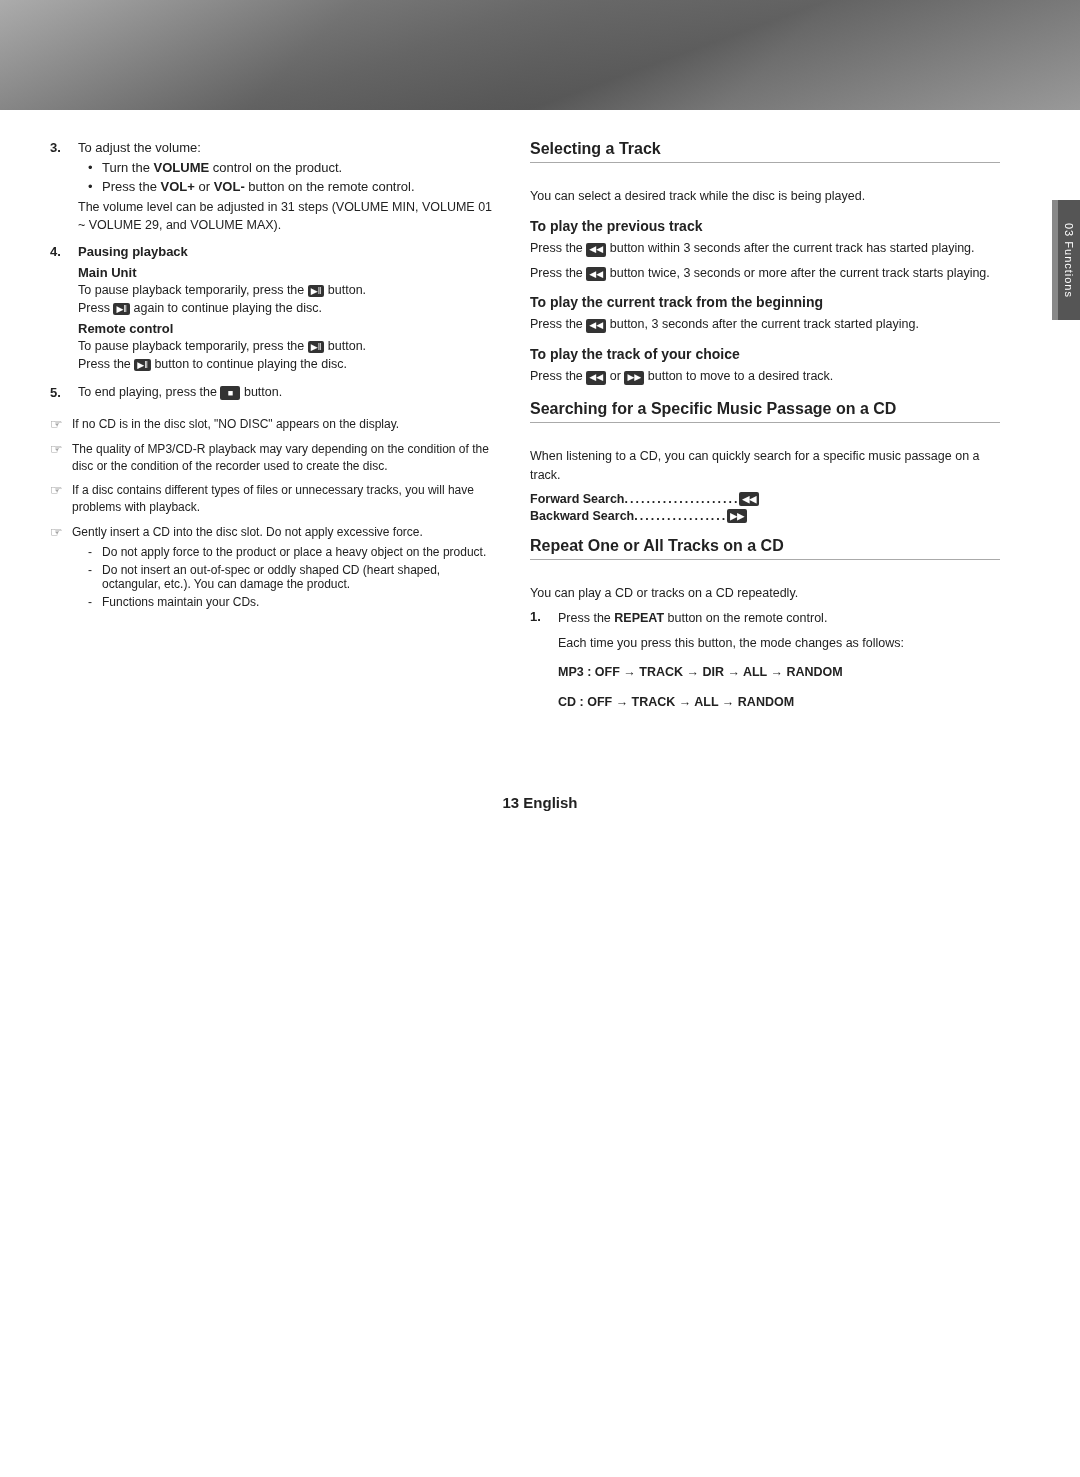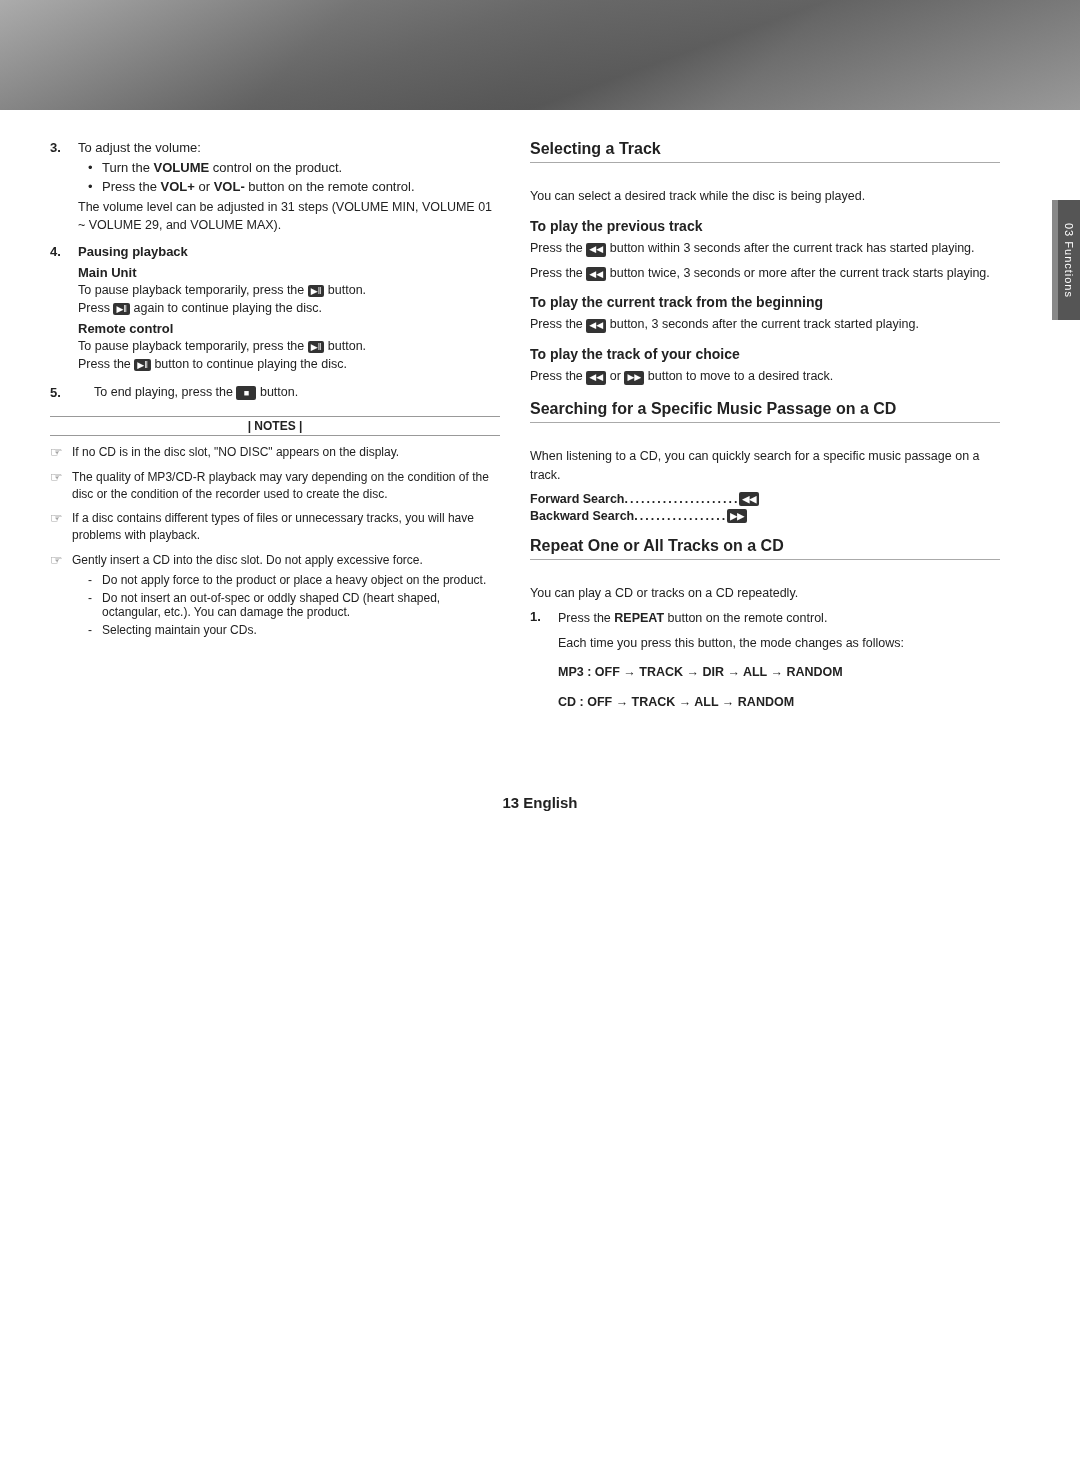--- a/index.html
+++ b/index.html
@@ -280,27 +280,26 @@
           To pause playback temporarily, press the <span class="icon-pause-play">▶‖</span> button.
         </div>
         <div class="sub-text" style="font-size:12.5px;">
           Press the <span class="icon-pause-play">▶‖</span> button to continue playing the disc.
         </div>
       </div>
     </div>
 
     <div class="numbered-item">
       <span class="num-label">5.</span>
-      <div class="item-content" style="font-size:12.5px;margin-left:16px;">
+      <div class="item-content" style="font-size:12.5px;">
         To end playing, press the <span class="icon-btn">■</span> button.
       </div>
     </div>
 
     <div class="notes-section">
-      <div class="notes-header">| NOTES |</div>
 
       <div class="note-item">
         <span class="note-icon">☞</span>
         <span class="note-text">If no CD is in the disc slot, "NO DISC" appears on the display.</span>
       </div>
 
       <div class="note-item">
         <span class="note-icon">☞</span>
         <span class="note-text">The quality of MP3/CD-R playback may vary depending on the condition of the disc or the condition of the recorder used to create the disc.</span>
       </div>
@@ -310,21 +309,21 @@
         <span class="note-text">If a disc contains different types of files or unnecessary tracks, you will have problems with playback.</span>
       </div>
 
       <div class="note-item">
         <span class="note-icon">☞</span>
         <div>
           <span class="note-text">Gently insert a CD into the disc slot. Do not apply excessive force.</span>
           <ul class="dash-list">
             <li>Do not apply force to the product or place a heavy object on the product.</li>
             <li>Do not insert an out-of-spec or oddly shaped CD (heart shaped, octangular, etc.). You can damage the product.</li>
-            <li>Selecting maintain your CDs.</li>
+            <li>Functions maintain your CDs.</li>
           </ul>
         </div>
       </div>
     </div>
   </div>
 
   <div class="right-col">
 
     <div>
       <div class="section-title">Selecting a Track</div>

